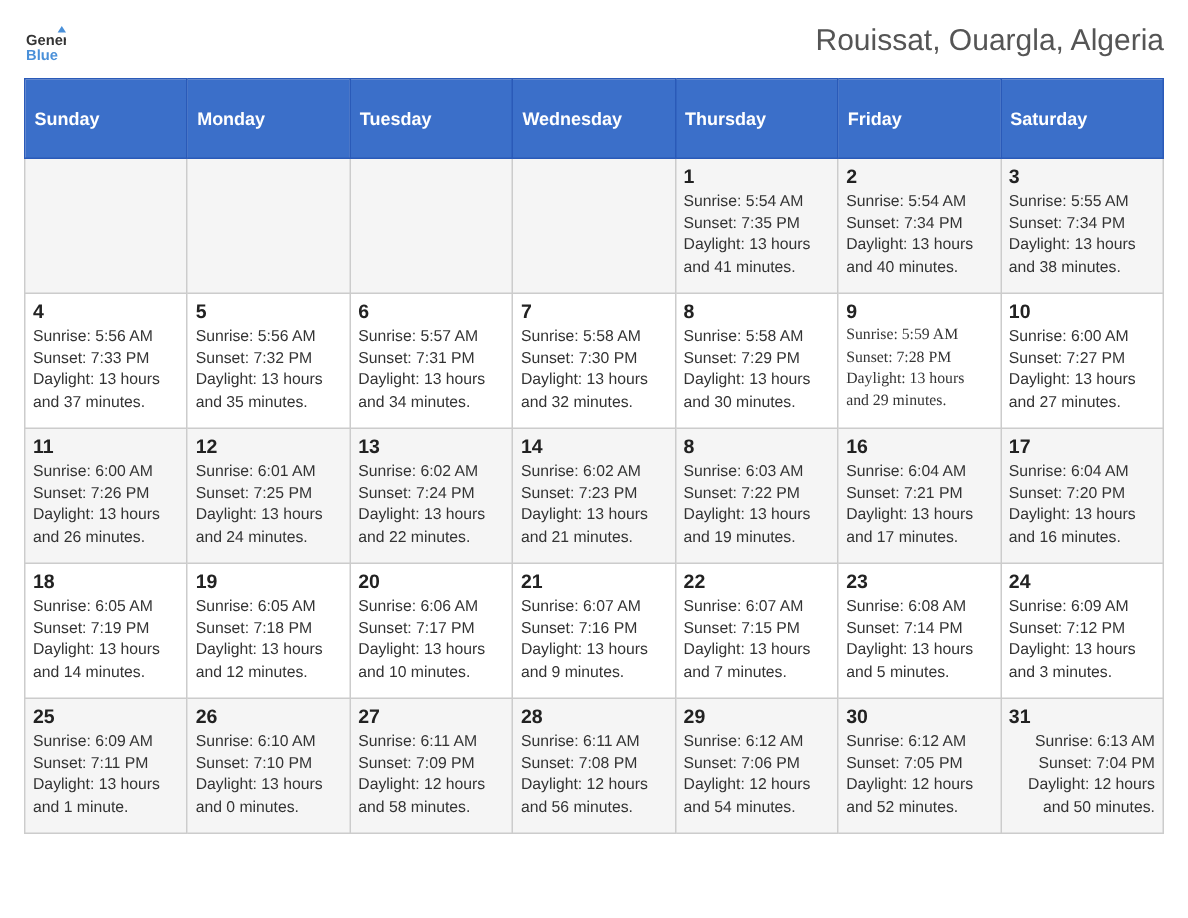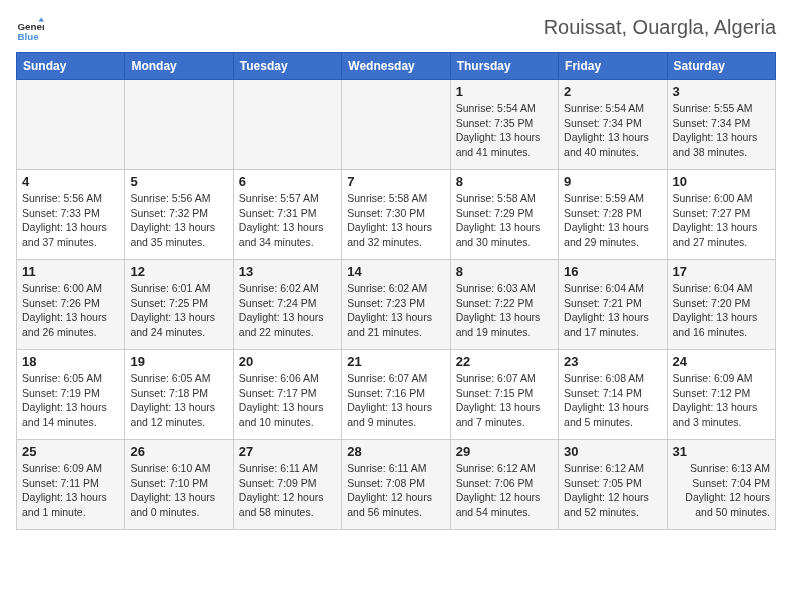--- a/index.html
+++ b/index.html
@@ -39,21 +39,21 @@
     }
     table {
       width: 100%;
       border-collapse: collapse;
       font-size: 11px;
     }
     thead tr th {
       background-color: #3b6fc9;
       color: #fff;
       text-align: left;
-      padding: 6px 6px;
+      padding: 19px 6px;
       font-size: 12px;
       font-weight: bold;
       border: 1px solid #2a5ab8;
     }
     tbody tr td {
       border: 1px solid #ccc;
       vertical-align: top;
       padding: 4px 5px;
       min-height: 80px;
       height: 90px;
@@ -167,21 +167,21 @@
         </td>
         <td>
           <span class="day-num">8</span>
           <div class="day-info" style="white-space: pre-line;">Sunrise: 5:58 AM
 Sunset: 7:29 PM
 Daylight: 13 hours
 and 30 minutes.</div>
         </td>
         <td>
           <span class="day-num">9</span>
-          <div class="day-info" style="white-space: pre-line;">Sunrise: 5:59 AM
+          <div class="day-info" style="white-space: pre-line; font-family: Liberation Serif, serif;">Sunrise: 5:59 AM
 Sunset: 7:28 PM
 Daylight: 13 hours
 and 29 minutes.</div>
         </td>
         <td>
           <span class="day-num">10</span>
           <div class="day-info" style="white-space: pre-line;">Sunrise: 6:00 AM
 Sunset: 7:27 PM
 Daylight: 13 hours
 and 27 minutes.</div>

